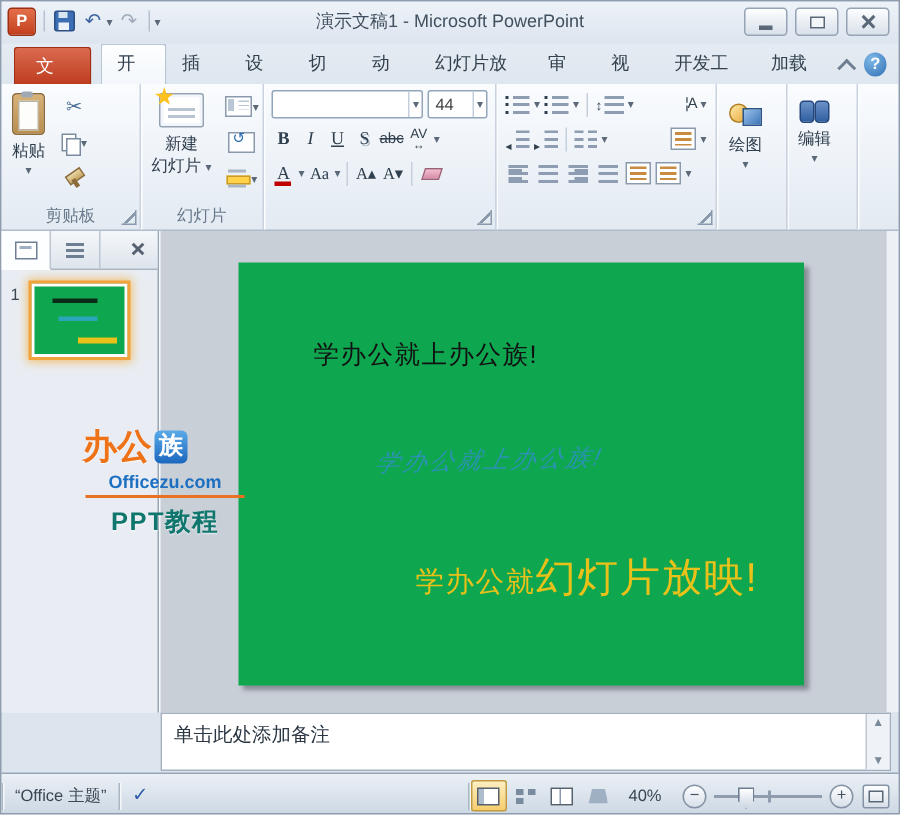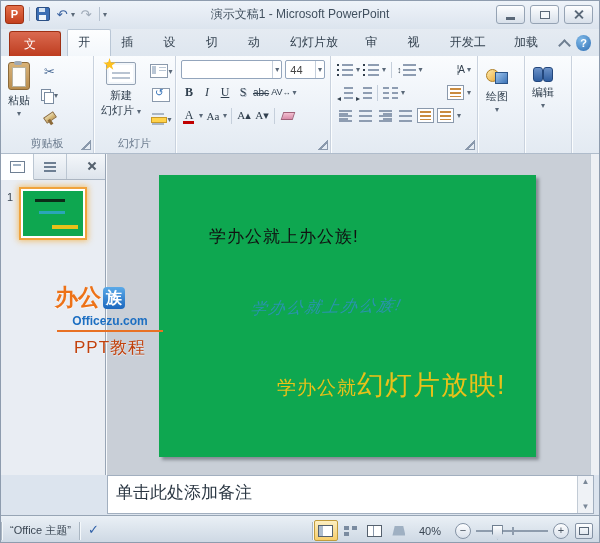--- a/index.html
+++ b/index.html
@@ -77,21 +77,21 @@
   .combo{height:17px;background:#fff;border:1px solid #93A5BC;border-radius:2px;display:flex;align-items:center;justify-content:space-between;padding:0 2px 0 4px;font-size:11px;color:#444}
   .combo .cdd{font-size:8px;color:#5A6878;border-left:1px solid #C5CFDB;padding-left:2px;height:100%;display:flex;align-items:center}
   .c-name{width:97px}.c-size{width:33px}
   .btnrow{display:flex;align-items:center;gap:2px;padding:0 2px;height:21px}
   .fbtn{min-width:16px;height:19px;display:flex;align-items:center;justify-content:center;font-size:12px;color:#31404F;border-radius:2px}
   .fb-b{font-weight:bold;font-family:"Liberation Serif",serif}
   .fb-i{font-style:italic;font-family:"Liberation Serif",serif}
   .fb-u{text-decoration:underline;font-family:"Liberation Serif",serif}
   .fb-s{font-family:"Liberation Serif",serif;text-shadow:1px 1px 0 #AAB6C4}
   .fb-strike{font-size:10px;text-decoration:line-through}
-  .fb-av{font-size:9px;display:flex;flex-direction:row;line-height:7px;}
+  .fb-av{font-size:9px;display:flex;flex-direction:column;line-height:7px;}
   .fb-av .arr{font-size:8px}
   .fb-A{font-family:"Liberation Serif",serif;position:relative}
   .fb-A .bar{position:absolute;left:2px;bottom:1px;width:11px;height:3px;background:#C00000}
   .fb-aa{font-size:11px;font-family:"Liberation Serif",serif}
   .grow-shrink{font-size:11px;font-family:"Liberation Serif",serif}
   .ic-eraser{width:12px;height:11px;position:relative}
   .ic-eraser::before{content:"";position:absolute;left:1px;top:2px;width:10px;height:6px;background:linear-gradient(180deg,#F2BFD0,#D98BA8);border:1px solid #A06078;transform:skewX(-18deg)}
   .vsep{width:1px;height:16px;background:#C5CFDB;margin:0 2px}
 
   
@@ -146,21 +146,21 @@
   .editor{position:absolute;left:106px;top:0;right:0;height:100%}
   .slide{position:absolute;left:52px;top:21px;width:377px;height:282px;background:#0EA750;box-shadow:3px 3px 3px rgba(80,86,94,.55)}
   .s1{position:absolute;left:50px;top:50px;font-size:17px;color:#111;letter-spacing:1px}
   .s2{position:absolute;left:92px;top:122px;font-size:16px;color:#2B93B0;letter-spacing:2px;transform:skewX(-14deg) rotate(-1.5deg);font-style:italic}
   .s3{position:absolute;left:118px;top:192px;color:#E9C119;font-size:19px;letter-spacing:1px;white-space:nowrap}
   .s3 .big{font-size:27px}
   .editor-scroll{position:absolute;right:0;top:0;width:8px;height:100%;background:#EDF0F4;border-left:1px solid #C2CBD5}
 
   
   .notes{position:absolute;left:106px;top:474px;width:487px;height:39px;background:#fff;border:1px solid #A2AFBF;box-sizing:border-box}
-  .notes-text{position:absolute;left:8px;top:5px;font-size:17px;color:#2B3743}
+  .notes-text{position:absolute;left:8px;top:5px;font-size:13px;color:#2B3743}
   .nscroll{position:absolute;right:0;top:0;width:16px;height:100%;background:#EFF2F6;border-left:1px solid #C2CBD5;display:flex;flex-direction:column;justify-content:space-between;align-items:center;padding:2px 0;box-sizing:border-box}
   .nscroll .sa{font-size:8px;color:#7A8898;line-height:8px}
 
   
   .statusbar{position:absolute;left:0;top:514px;width:100%;height:29px;background:linear-gradient(180deg,#EAF0F6,#CBD6E2);border-top:1px solid #97A5B5;display:flex;align-items:center;font-size:11px;color:#3A4653}
   .st{padding:0 8px;white-space:nowrap}
   .ssep{width:1px;height:18px;background:#AAB6C2;box-shadow:1px 0 0 #F4F8FB}
   .stspacer{flex:1}
   .ic-spell{color:#2E5FA8;font-size:13px;font-weight:bold;transform:translateY(-1px)}
   .vbtn{width:22px;height:19px;display:flex;align-items:center;justify-content:center;border-radius:2px;margin:0 1px}
@@ -181,21 +181,21 @@
   .fitbtn{width:16px;height:14px;border:1px solid #8593A5;border-radius:2px;background:linear-gradient(180deg,#FDFEFF,#D8E0EA);position:relative;margin-right:6px}
   .fitbtn::before{content:"";position:absolute;inset:3px;border:1px solid #5A6878}
 
   
   .watermark{position:absolute;left:54px;top:281px;width:110px;z-index:30;text-align:center}
   .wm-row1{display:flex;align-items:center;justify-content:flex-start;gap:2px}
   .wm-bangong{font-size:23px;font-weight:bold;color:#ED7218;text-shadow:0 1px 1px rgba(255,255,255,.8)}
   .wm-zu{width:22px;height:22px;background:linear-gradient(180deg,#5BAAE8,#1B67BE);border-radius:4px;color:#fff;font-size:16px;font-weight:bold;line-height:22px}
   .wm-domain{font-size:12px;font-weight:bold;color:#1D6FC2;margin-top:1px}
   .wm-line{height:2px;background:#E87124;margin:2px 2px 4px}
-  .wm-caption{font-size:17px;font-weight:normal;color:#c2410c;letter-spacing:1px;text-shadow:0 1px 1px rgba(255,255,255,.7)}
+  .wm-caption{font-size:17px;font-weight:bold;color:#0f766e;letter-spacing:1px;text-shadow:0 1px 1px rgba(255,255,255,.7)}
   .redurl{position:absolute;left:481px;top:513px;z-index:40;color:#F00;font-size:13px;font-weight:bold}
 </style>
 </head>
 <body>
 
 <div class="app">
 
   <div class="titlebar">
     <div class="qat">
       <span class="appicon">P</span>

